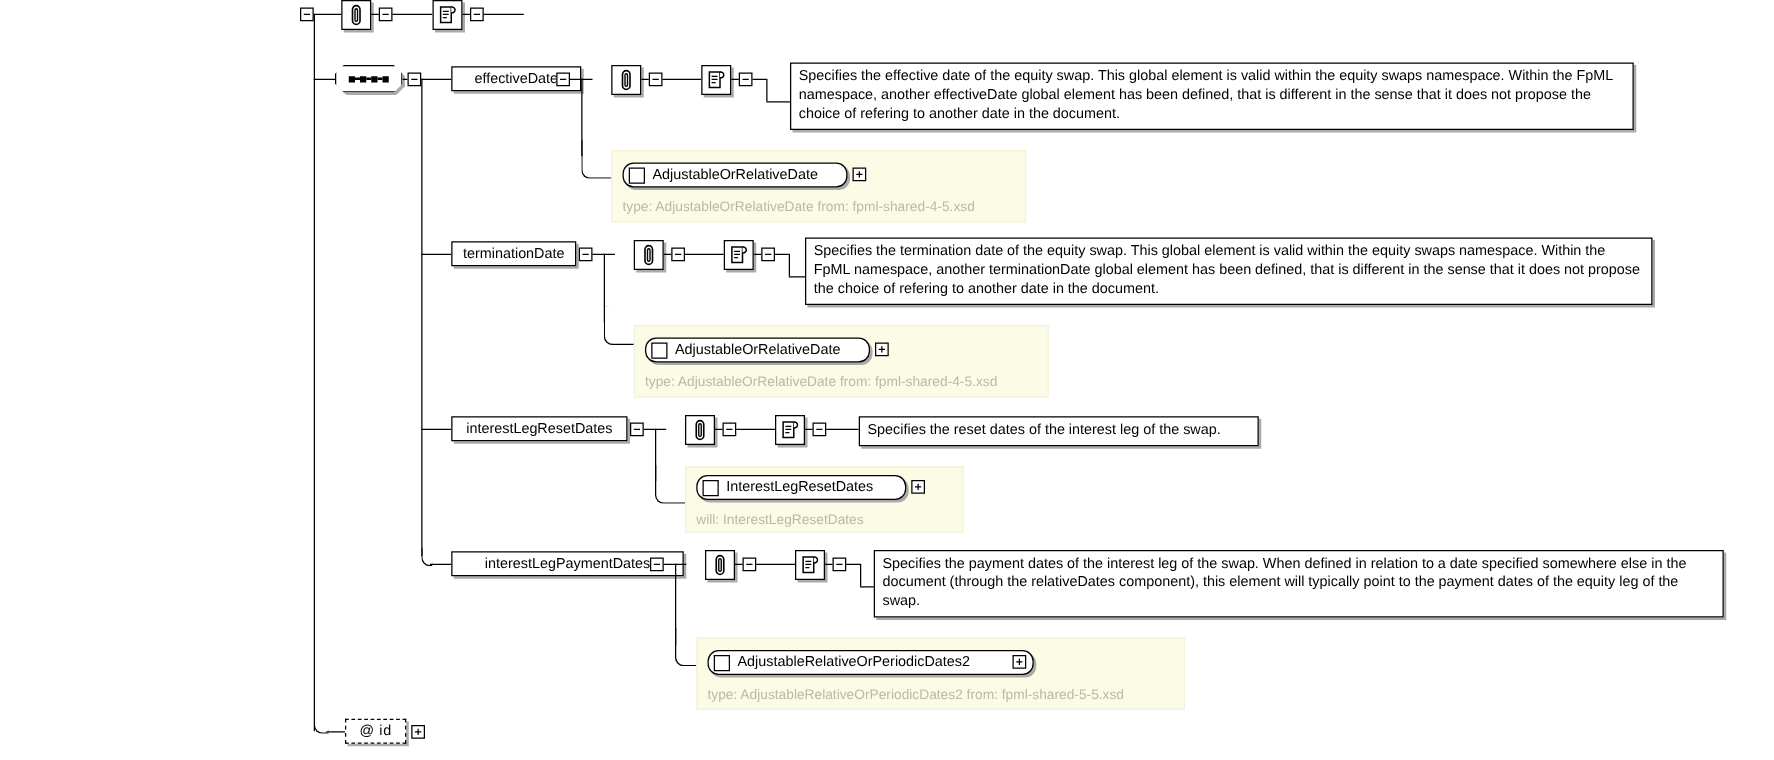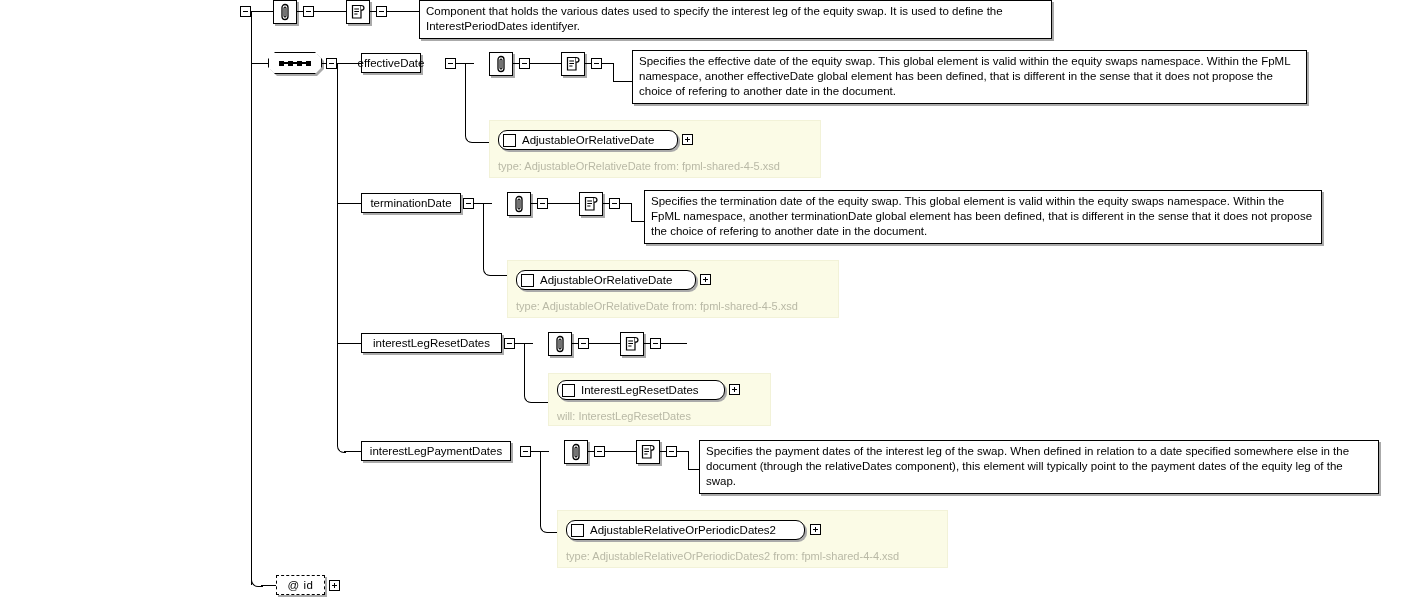--- a/index.html
+++ b/index.html
@@ -165,23 +165,20 @@
       <path d="M10 1.5 q3 0 3 2.5 q0 2.2 -3 2.2" fill="#fff" stroke="#000" stroke-width="1.2"></path>
       <line x1="3.3" y1="5" x2="8" y2="5" stroke="#000" stroke-width="1"></line>
       <line x1="3.3" y1="7.5" x2="8" y2="7.5" stroke="#000" stroke-width="1"></line>
       <line x1="3.3" y1="10" x2="6.5" y2="10" stroke="#000" stroke-width="1"></line>
     </svg>
   </div>
   <div class="tog" style="left:376px;top:6px;"></div>
   <div class="hline" style="left:370px;top:11px;width:6px;"></div>
   <div class="hline" style="left:387px;top:11px;width:32px;"></div>
 
-  <div class="note" style="left:419px;top:0px;width:633px;">
-    <span>Component that holds the various dates used to specify the interest leg of the equity swap. It is used to define the InterestPeriodDates identifyer.</span>
-  </div>
 
   <div class="hline" style="left:251px;top:63px;width:17px;"></div>
   <div class="seqshadow" style="left:270px;top:54px;"></div>
   <div class="seq" style="left:268px;top:52px;">
     <span class="dots">
       <i></i>
         <u></u>
         <i></i>
         <u></u>
         <i></i>
@@ -193,21 +190,21 @@
   <div class="hline" style="left:322px;top:63px;width:4px;"></div>
 
   <div class="hline" style="left:337px;top:63px;width:24px;"></div>
   <div class="vline" style="left:337px;top:63px;height:382px;"></div>
   <div class="hline" style="left:337px;top:203px;width:24px;"></div>
   <div class="hline" style="left:337px;top:343px;width:24px;"></div>
 
   <div class="elbow" style="left:337px;top:438px;width:8px;height:14px;"></div>
   <div class="hline" style="left:344px;top:451px;width:18px;"></div>
 
-  <div class="ebox" style="left:361px;top:53px;width:60px;">
+  <div class="ebox" style="left:361px;top:53px;width:104px;">
     <span>effectiveDate</span>
   </div>
   <div class="tog" style="left:445px;top:58px;"></div>
   <div class="hline" style="left:456px;top:63px;width:18px;"></div>
   <div class="vline" style="left:465px;top:63px;height:62px;"></div>
   <div class="elbow" style="left:465px;top:112px;width:24px;height:30px;"></div>
 
   <div class="iconbox" style="left:489px;top:52px;">
     <svg width="12" height="18" viewBox="0 0 12 18">
       <rect x="3" y="1.5" width="6" height="15" rx="3" fill="none" stroke="#000" stroke-width="1.3"></rect>
@@ -314,30 +311,33 @@
       <path d="M10 1.5 q3 0 3 2.5 q0 2.2 -3 2.2" fill="#fff" stroke="#000" stroke-width="1.2"></path>
       <line x1="3.3" y1="5" x2="8" y2="5" stroke="#000" stroke-width="1"></line>
       <line x1="3.3" y1="7.5" x2="8" y2="7.5" stroke="#000" stroke-width="1"></line>
       <line x1="3.3" y1="10" x2="6.5" y2="10" stroke="#000" stroke-width="1"></line>
     </svg>
   </div>
   <div class="tog" style="left:650px;top:338px;"></div>
   <div class="hline" style="left:644px;top:343px;width:6px;"></div>
   <div class="hline" style="left:661px;top:343px;width:26px;"></div>
 
+  <div class="note" style="left:687px;top:333px;width:320px;">
+    <span>Specifies the reset dates of the interest leg of the swap.</span>
+  </div>
 
   <div class="typepanel" style="left:548px;top:373px;width:223px;height:53px;"></div>
   <div class="rbox" style="left:557px;top:380px;width:168px;">
     <span class="sq"></span>
     <span>InterestLegResetDates</span>
   </div>
   <div class="tog plus" style="left:729px;top:384px;"></div>
   <div class="typelabel" style="left:557px;top:410px;">will: InterestLegResetDates</div>
 
-  <div class="ebox" style="left:361px;top:441px;width:150px;align-items:center;">
+  <div class="ebox" style="left:361px;top:441px;width:186px;align-items:center;">
     <span>interestLegPaymentDates</span>
   </div>
   <div class="tog" style="left:520px;top:446px;"></div>
   <div class="hline" style="left:531px;top:451px;width:18px;"></div>
   <div class="vline" style="left:540px;top:451px;height:65px;"></div>
   <div class="elbow" style="left:540px;top:502px;width:24px;height:30px;"></div>
 
   <div class="iconbox" style="left:564px;top:440px;">
     <svg width="12" height="18" viewBox="0 0 12 18">
       <rect x="3" y="1.5" width="6" height="15" rx="3" fill="none" stroke="#000" stroke-width="1.3"></rect>
@@ -361,26 +361,26 @@
   <div class="hline" style="left:660px;top:451px;width:6px;"></div>
   <div class="hline" style="left:677px;top:451px;width:11px;"></div>
   <div class="vline" style="left:688px;top:451px;height:18px;"></div>
   <div class="hline" style="left:688px;top:469px;width:13px;"></div>
 
   <div class="note" style="left:699px;top:440px;width:680px;">
     <span>Specifies the payment dates of the interest leg of the swap. When defined in relation to a date specified somewhere else in the document (through the relativeDates component), this element will typically point to the payment dates of the equity leg of the swap.</span>
   </div>
 
   <div class="typepanel" style="left:557px;top:510px;width:391px;height:58px;"></div>
-  <div class="rbox" style="left:566px;top:520px;width:239px;">
+  <div class="rbox" style="left:566px;top:520px;width:261px;">
     <span class="sq"></span>
     <span>AdjustableRelativeOrPeriodicDates2</span>
   </div>
   <div class="tog plus" style="left:810px;top:524px;"></div>
-  <div class="typelabel" style="left:566px;top:550px;">type: AdjustableRelativeOrPeriodicDates2 from: fpml-shared-4-4.xsd</div>
+  <div class="typelabel" style="left:566px;top:550px;">type: AdjustableRelativeOrPeriodicDates2 from: fpml-shared-5-5.xsd</div>
 
   <div class="elbow" style="left:251px;top:572px;width:11px;height:14px;"></div>
   <div class="hline" style="left:261px;top:585px;width:15px;"></div>
   <div class="abox" style="left:276px;top:575px;width:49px;">
     <span>@ id</span>
   </div>
   <div class="tog plus" style="left:329px;top:580px;"></div>
 
 </div>
 

